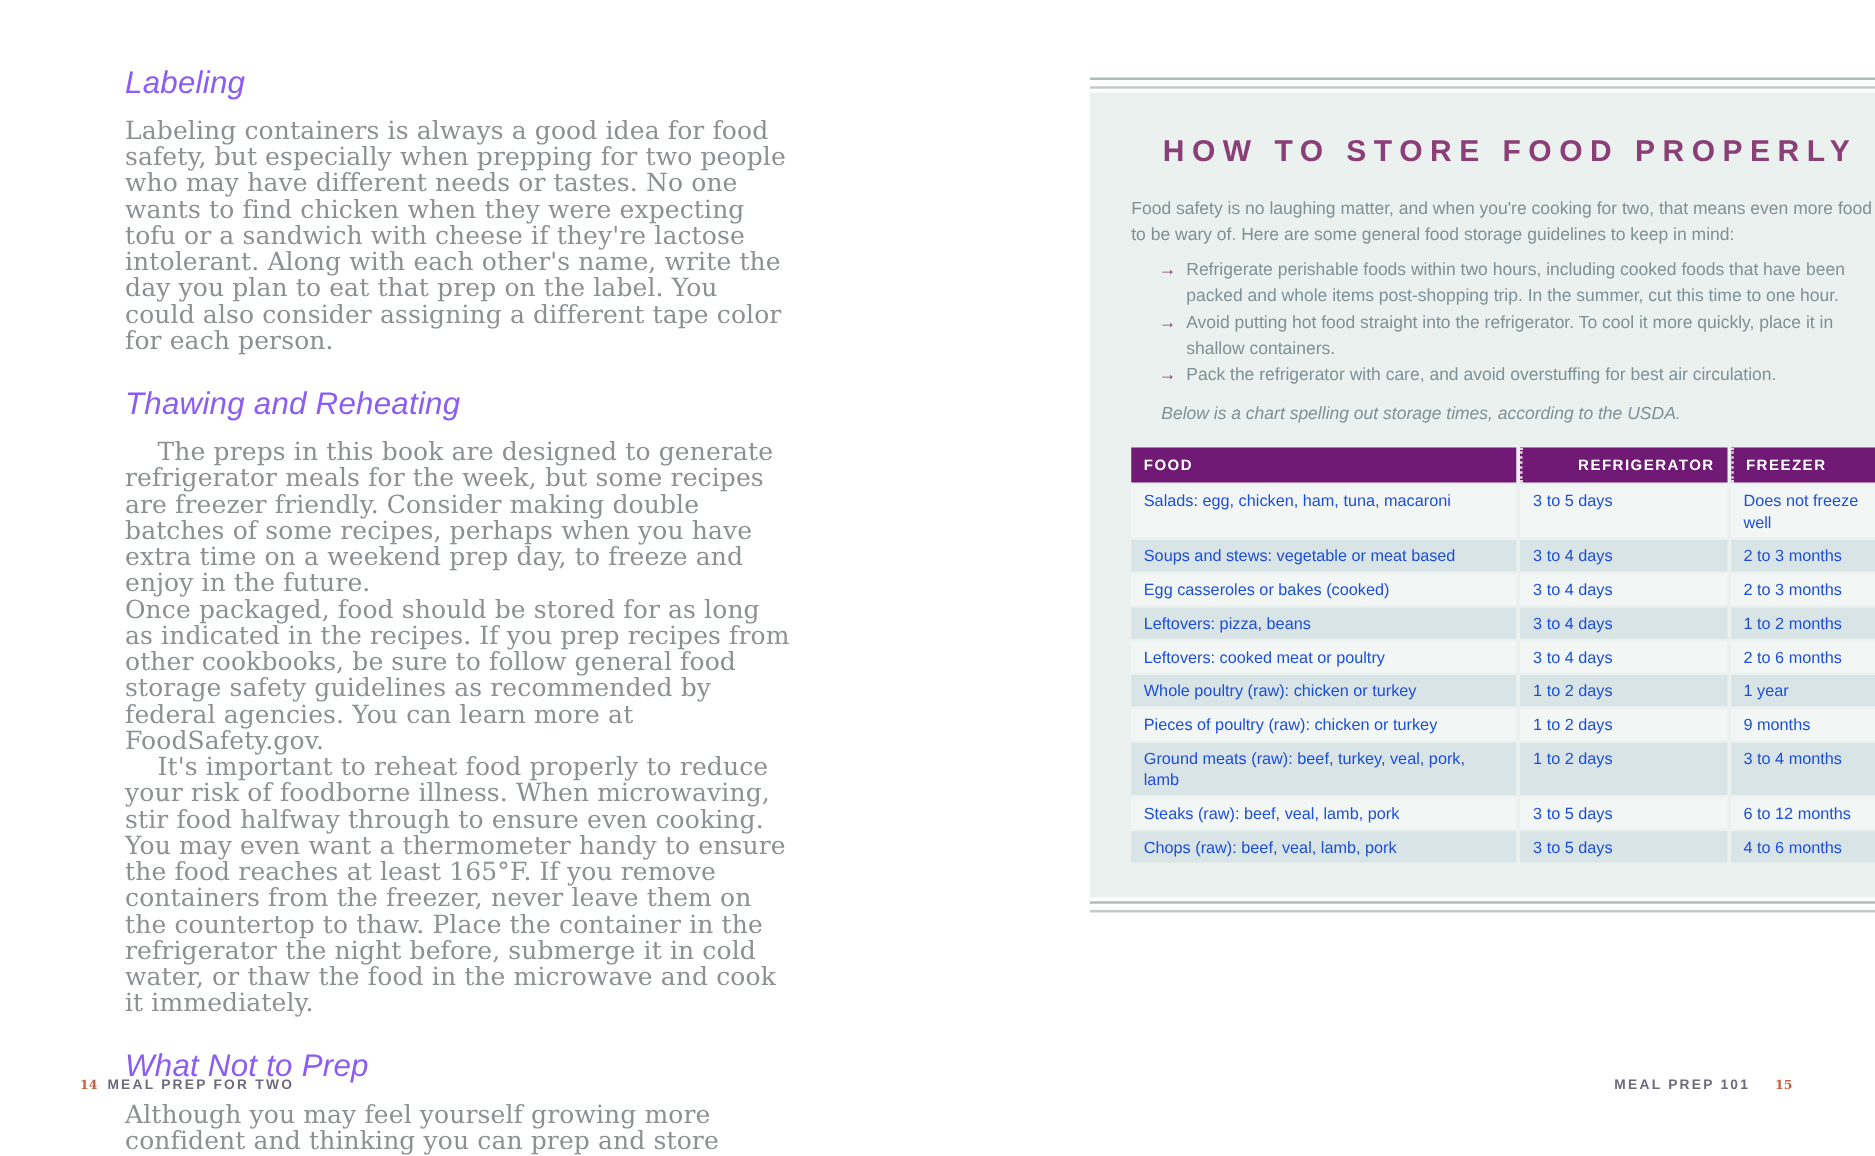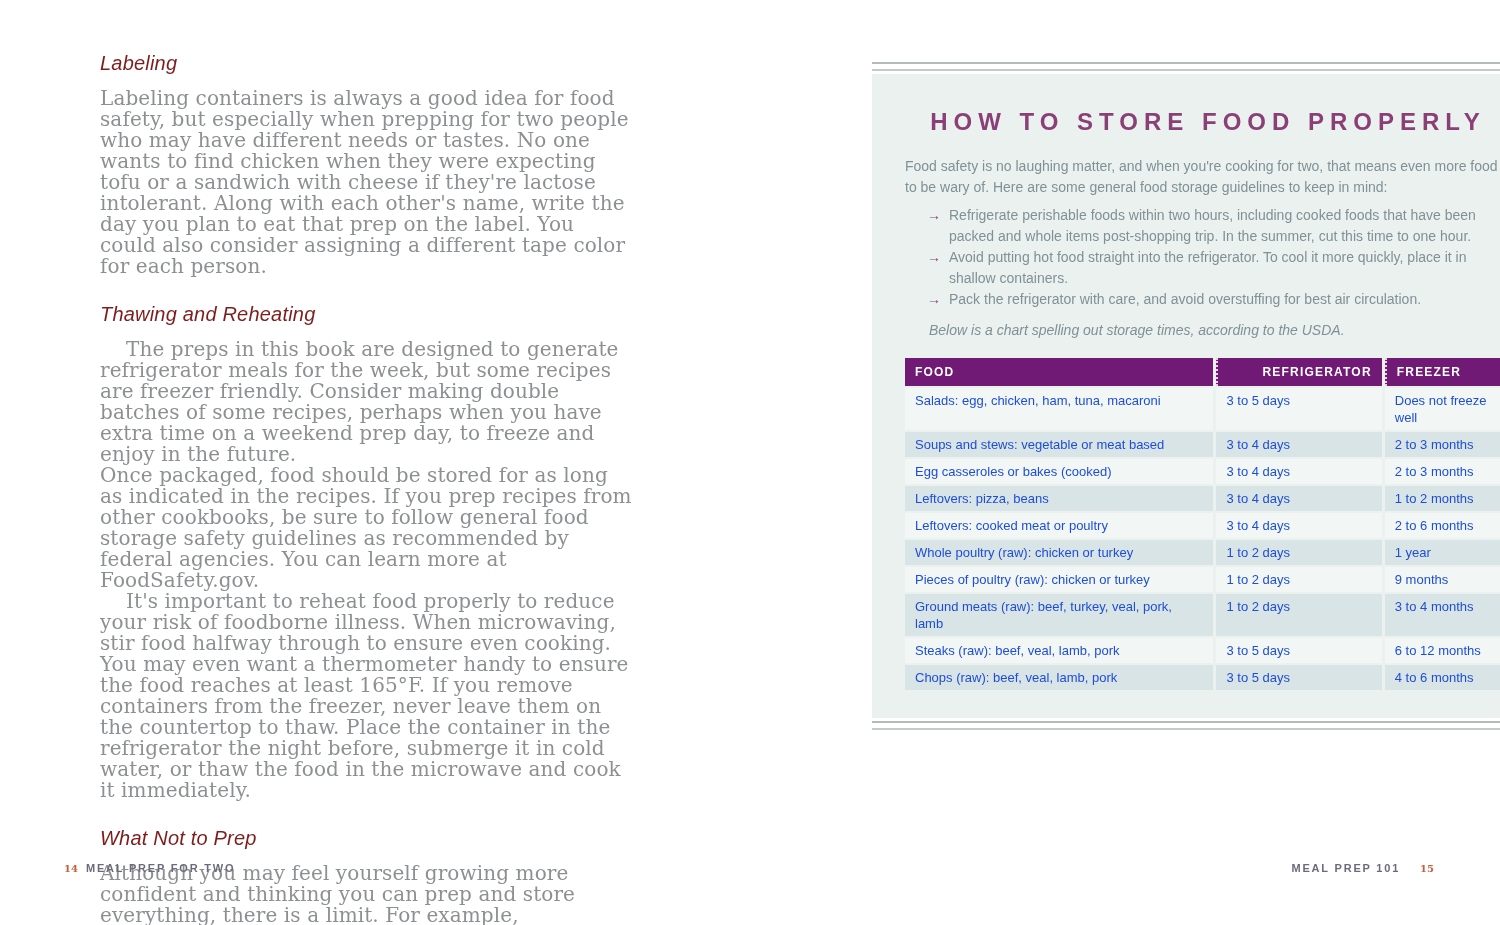--- a/index.html
+++ b/index.html
@@ -18,22 +18,22 @@
   .left-column {
     position: absolute;
     left: 100px;
     top: 52px;
     width: 532px;
   }
   .section-heading {
     font-family: "Liberation Sans", sans-serif;
     font-style: italic;
     font-weight: 400;
-    font-size: 20px;
-    color: #7f1d1d;
+    font-size: 25px;
+    color: #8b5cf6;
     margin: 0 0 13px 0;
     letter-spacing: 0.2px;
   }
   .section { margin-bottom: 26px; }
   .section:last-child { margin-bottom: 0; }
   .body-para {
     font-family: "DejaVu Serif", serif;
     font-size: 20px;
     line-height: 21px;
     color: #8d9092;

